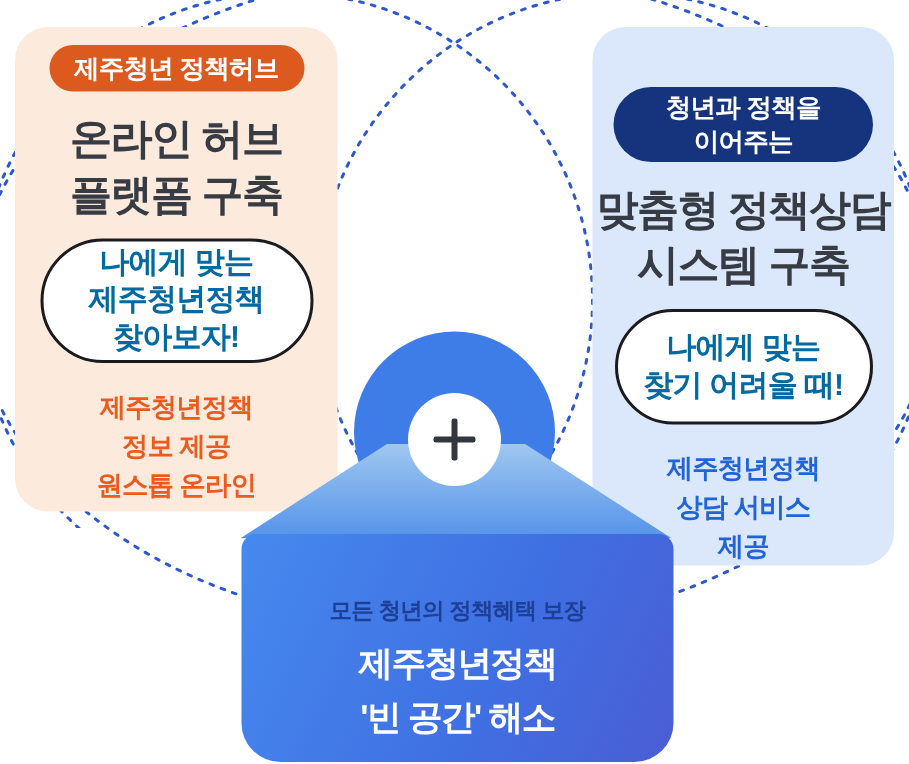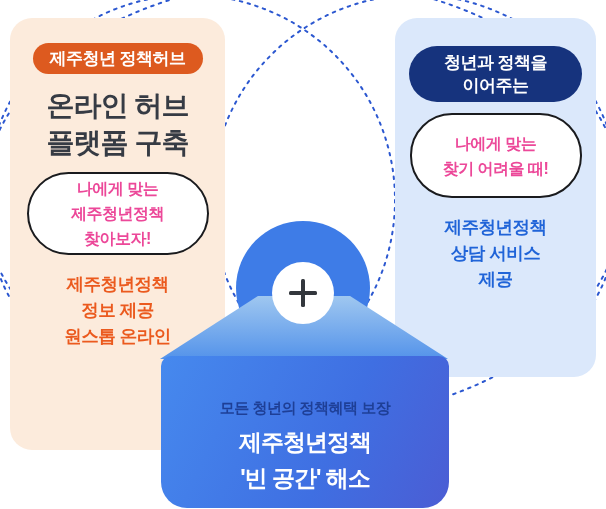--- a/index.html
+++ b/index.html
@@ -10,35 +10,35 @@
     --funnel-top:#9fc7f0; --funnel-bottom:#5493ea;
     --box-grad-a:#4689ee; --box-grad-b:#3f6fe2; --box-grad-c:#4b5dd4;
     --box-subtitle:#1e3f96; --bubble-border:#1a1b1e; --plus-dark:#33373d;
   }
   .stage{position:relative;width:606px;height:509px;background:#fff;overflow:hidden;
          font-family:"Liberation Sans",sans-serif;}
   .dashes{position:absolute;left:0;top:0;z-index:0;}
   .dash{fill:none;stroke:var(--dash);stroke-width:2;stroke-dasharray:2.5 5.5;stroke-linecap:round;}
 
   .card{position:absolute;z-index:1;border-radius:22px;display:flex;flex-direction:column;align-items:center;}
-  .card-left{left:10px;top:18px;width:215px;height:432px;background:var(--left-card-bg);padding-top:25px;box-sizing:border-box;}
-  .card-right{left:395px;top:18px;width:201px;height:359px;background:var(--right-card-bg);padding-top:28px;box-sizing:border-box;}
+  .card-left{left:10px;top:18px;width:215px;height:323px;background:var(--left-card-bg);padding-top:12px;box-sizing:border-box;}
+  .card-right{left:395px;top:18px;width:201px;height:359px;background:var(--right-card-bg);padding-top:40px;box-sizing:border-box;}
 
   .badge{color:#fff;font-weight:800;text-align:center;letter-spacing:-0.5px;}
   .badge-left{width:170px;height:31px;line-height:31px;border-radius:16px;background:var(--badge-orange);font-size:17px;}
   .badge-right{width:173px;height:56px;border-radius:28px;background:var(--badge-navy);font-size:17px;line-height:23px;
                display:flex;flex-direction:column;justify-content:center;}
 
   .card-title{margin-top:13px;text-align:center;font-size:28px;line-height:37px;font-weight:800;
               color:var(--title-dark);letter-spacing:-1px;}
   .card-title span{display:block;}
 
   .bubble{background:#fff;border:2.5px solid var(--bubble-border);border-radius:42px;
           display:flex;flex-direction:column;justify-content:center;text-align:center;
-          font-size:16px;line-height:25px;font-weight:800;color:#ec4899;letter-spacing:-0.5px;box-sizing:border-box;}
+          font-size:20px;line-height:25px;font-weight:800;color:#0369a1;letter-spacing:-0.5px;box-sizing:border-box;}
   .bubble-left{margin-top:11px;width:182px;height:83px;}
   .bubble-right{margin-top:11px;width:172px;height:85px;}
   .bubble span{display:block;}
 
   .card-footer{margin-top:16px;text-align:center;font-size:17.5px;line-height:26px;font-weight:800;letter-spacing:-0.5px;}
   .footer-left{color:var(--footer-orange);}
   .footer-right{color:var(--footer-blue);}
   .card-footer span{display:block;}
 
   .big-circle{position:absolute;left:236px;top:221px;width:134px;height:134px;border-radius:50%;
@@ -94,20 +94,24 @@
       <span>정보 제공</span>
       <span>원스톱 온라인</span>
     </div>
   </div>
 
   <div class="card card-right">
     <div class="badge badge-right">
       <span>청년과 정책을</span>
       <span>이어주는</span>
     </div>
+    <div class="card-title">
+      <span>맞춤형 정책상담</span>
+      <span>시스템 구축</span>
+    </div>
     <div class="bubble bubble-right">
       <span>나에게 맞는</span>
       <span>찾기 어려울 때!</span>
     </div>
     <div class="card-footer footer-right">
       <span>제주청년정책</span>
       <span>상담 서비스</span>
       <span>제공</span>
     </div>
   </div>

